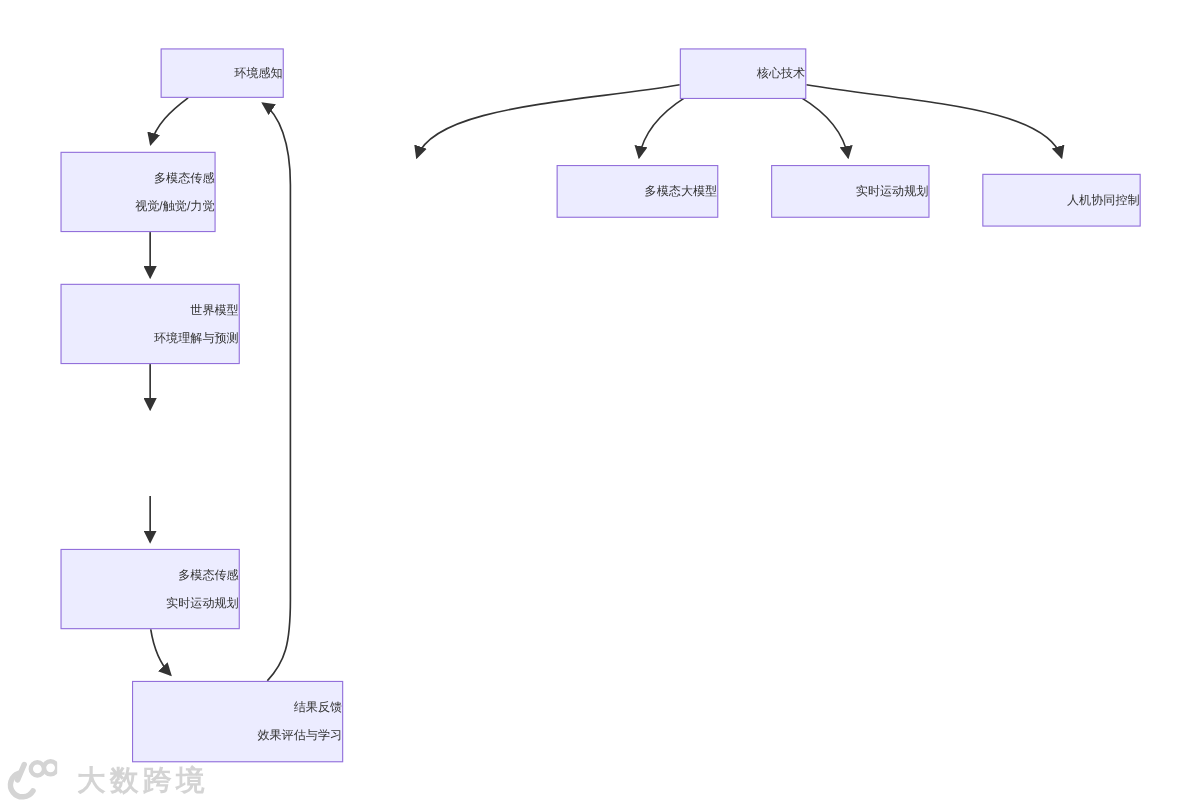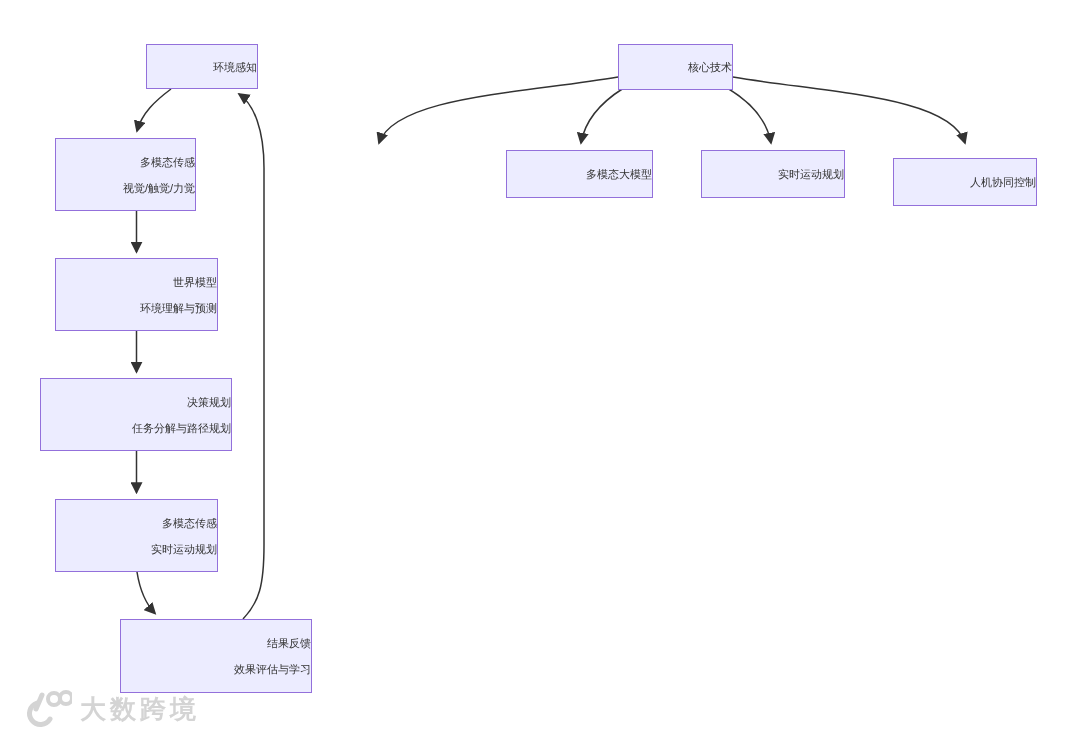--- a/index.html
+++ b/index.html
@@ -31,25 +31,25 @@
     display: flex;
     flex-direction: column;
     align-items: flex-end;
     justify-content: center;
     text-align: center;
     font-size: 11px;
     line-height: 26px;
   }
   .watermark {
     position: absolute;
-    left: 24px;
+    left: 4px;
     bottom: 4px;
     display: flex;
     align-items: center;
-    gap: 8px;
+    gap: 18px;
     color: var(--watermark, #d2d2d2);
   }
   .wm-text {
     font-size: 26px;
     font-weight: 700;
     letter-spacing: 4px;
     color: var(--watermark, #d2d2d2);
     text-shadow: 0 1px 0 #ffffff;
   }
   .wm-logo { stroke: var(--watermark, #d2d2d2); }
@@ -84,24 +84,20 @@
   <div class="node" style="left:55px;top:138px;width:141px;height:73px">
     <div>多模态传感</div>
     <div>视觉/触觉/力觉</div>
   </div>
 
   <div class="node" style="left:55px;top:258px;width:163px;height:73px">
     <div>世界模型</div>
     <div>环境理解与预测</div>
   </div>
 
-  <div class="node" style="left:40px;top:378px;width:192px;height:73px">
-    <div>决策规划</div>
-    <div>任务分解与路径规划</div>
-  </div>
 
   <div class="node" style="left:55px;top:499px;width:163px;height:73px">
     <div>多模态传感</div>
     <div>实时运动规划</div>
   </div>
 
   <div class="node" style="left:120px;top:619px;width:192px;height:74px">
     <div>结果反馈</div>
     <div>效果评估与学习</div>
   </div>

